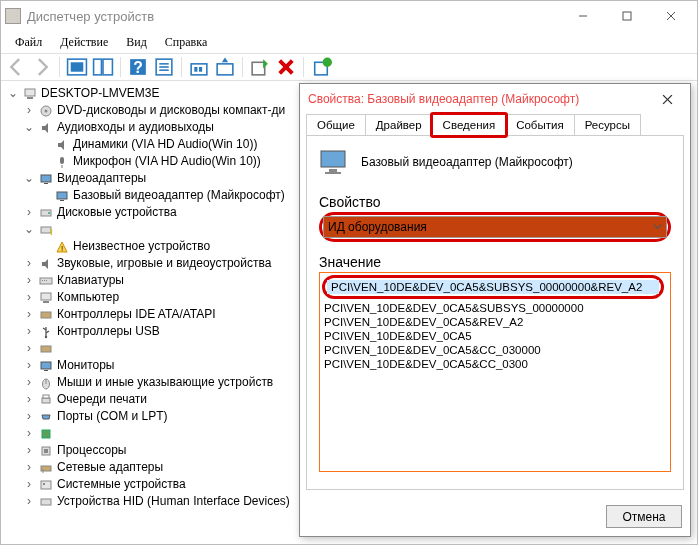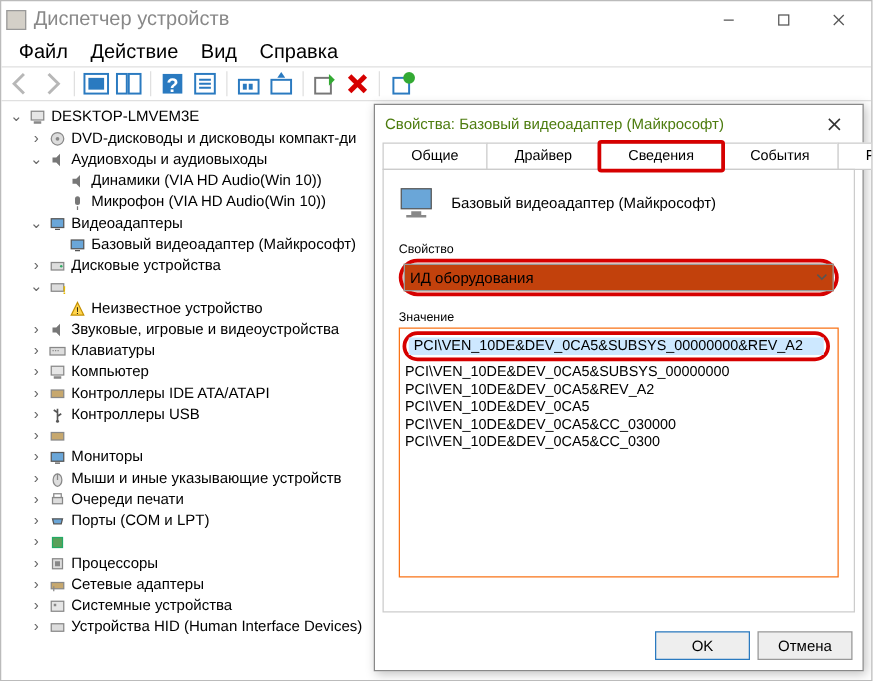--- a/index.html
+++ b/index.html
@@ -1,27 +1,27 @@
 <!DOCTYPE html>
 <html><head>
 <meta charset="utf-8">
 <style>
   * { box-sizing: border-box; margin: 0; padding: 0; }
   body { font-family: "Segoe UI", Tahoma, sans-serif; font-size: 11.5px; color: #000; background: #fff; width: 698px; height: 545px; overflow: hidden; border: 1px solid #bbb; position: relative; }
 
   
   .titlebar { height: 30px; display: flex; align-items: center; padding: 0 4px; }
   .titlebar .ticon { width: 16px; height: 16px; background: #d4d0c8; margin-right: 6px; border: 1px solid #999; }
-  .titlebar .title { flex: 1; color: #888; font-size: 16px; }
+  .titlebar .title { flex: 1; color: #888; font-size: 13px; }
   .winbtn { width: 44px; height: 28px; display: flex; align-items: center; justify-content: center; color: #555; }
   .winbtn svg { width: 10px; height: 10px; }
 
   
   .menubar { height: 22px; display: flex; align-items: center; padding: 0 6px; gap: 2px; }
-  .menubar span { padding: 2px 8px; font-size: 16px; }
+  .menubar span { padding: 2px 8px; font-size: 12px; font-family: Liberation Serif, serif; }
 
   
   .toolbar { height: 28px; border-top: 1px solid #e0e0e0; border-bottom: 1px solid #e0e0e0; display: flex; align-items: center; padding: 0 4px; gap: 4px; }
   .tb-sep { width: 1px; height: 20px; background: #e0e0e0; margin: 0 2px; }
   .tb-btn { width: 22px; height: 22px; display: flex; align-items: center; justify-content: center; }
   .tb-btn.disabled { opacity: .35; }
 
   
   .bodyarea { display: flex; height: calc(545px - 30px - 22px - 28px - 2px); }
 
@@ -31,35 +31,35 @@
   .tree > ul { padding-left: 2px; }
   .node { display: flex; align-items: center; gap: 3px; white-space: nowrap; height: 17px; }
   .tw { width: 12px; text-align: center; color: #666; font-size: 12px; display: inline-block; }
   .tw.hidden { visibility: hidden; }
   .nico { width: 16px; height: 14px; display: inline-flex; align-items: center; justify-content: center; }
   .nico svg { width: 14px; height: 14px; }
 
   
   .dlg { position: absolute; left: 298px; top: 82px; width: 392px; height: 454px; background: #fff; border: 1px solid #888; box-shadow: 2px 2px 8px rgba(0,0,0,.25); display: flex; flex-direction: column; font-size: 12px; }
   .dlg-title { height: 30px; display: flex; align-items: center; padding: 0 8px; }
-  .dlg-title-text { flex: 1; color: #4d7c0f; font-size: 12px; }
+  .dlg-title-text { flex: 1; color: #ef4444; font-size: 12px; }
   .dlg-close { width: 30px; height: 28px; display: flex; align-items: center; justify-content: center; }
   .dlg-close svg { width: 11px; height: 11px; }
 
   .tabs { display: flex; padding: 0 6px; }
-  .tab { padding: 4px 22px; border: 1px solid #ccc; background: #fff; margin-right: -1px; position: relative; font-size: 11.5px; }
+  .tab { padding: 4px 10px; border: 1px solid #ccc; background: #fff; margin-right: -1px; position: relative; font-size: 11.5px; }
   .tab.active { border-bottom: 1px solid #fff; z-index: 2; }
   .tab.hilite { outline: 3px solid #d60000; outline-offset: -1px; border-radius: 1px; z-index: 3; }
 
   .tabpane { border: 1px solid #ccc; margin: 0 6px 6px; flex: 1; padding: 12px 12px 8px; position: relative; top: -1px; display: flex; flex-direction:column; }
   .devhdr { display: flex; align-items: center; gap: 10px; margin-bottom: 14px; }
   .devhdr .devicon { width: 32px; height: 28px; }
   .devhdr .devicon svg { width: 32px; height: 28px; }
 
-  .prop-lbl { margin-top: 4px; margin-bottom: 2px; font-size: 10px; }
+  .prop-lbl { margin-top: 4px; margin-bottom: 2px; font-size: 14px; }
   .combo-wrap { border: 3px solid #d60000; border-radius: 16px; padding: 1px; }
   .combo { width: 100%; height: 22px; border: 1px solid #999; background: #c2410c; display: flex; align-items: center; padding: 0 4px; justify-content: space-between; }
   .combo-ar svg { width: 9px; height: 9px; }
 
   .val-lbl { margin-top: 12px; margin-bottom: 2px; }
   .list { border: 1px solid #f97316; height: 200px; background: #fff; overflow: hidden; }
   .list-row { padding: 1px 4px; font-size: 11.5px; white-space: nowrap; }
   .list-row.sel { background: #cde8ff; }
   .first-hilite { border: 3px solid #d60000; border-radius: 13px; padding: 2px 2px; margin: 2px 6px 2px 2px; }
   .first-hilite .list-row { background: #cde8ff; }
@@ -523,16 +523,15 @@
         <div class="list-row sel">PCI\VEN_10DE&amp;DEV_0CA5&amp;SUBSYS_00000000&amp;REV_A2</div>
       </div>
       <div class="list-row">PCI\VEN_10DE&amp;DEV_0CA5&amp;SUBSYS_00000000</div>
       <div class="list-row">PCI\VEN_10DE&amp;DEV_0CA5&amp;REV_A2</div>
       <div class="list-row">PCI\VEN_10DE&amp;DEV_0CA5</div>
       <div class="list-row">PCI\VEN_10DE&amp;DEV_0CA5&amp;CC_030000</div>
       <div class="list-row">PCI\VEN_10DE&amp;DEV_0CA5&amp;CC_0300</div>
     </div>
   </div>
   <div class="dlg-btns">
-    <div class="btn primary">OK</div>
     <div class="btn">Отмена</div>
   </div>
 </div>
 
 </body></html>

